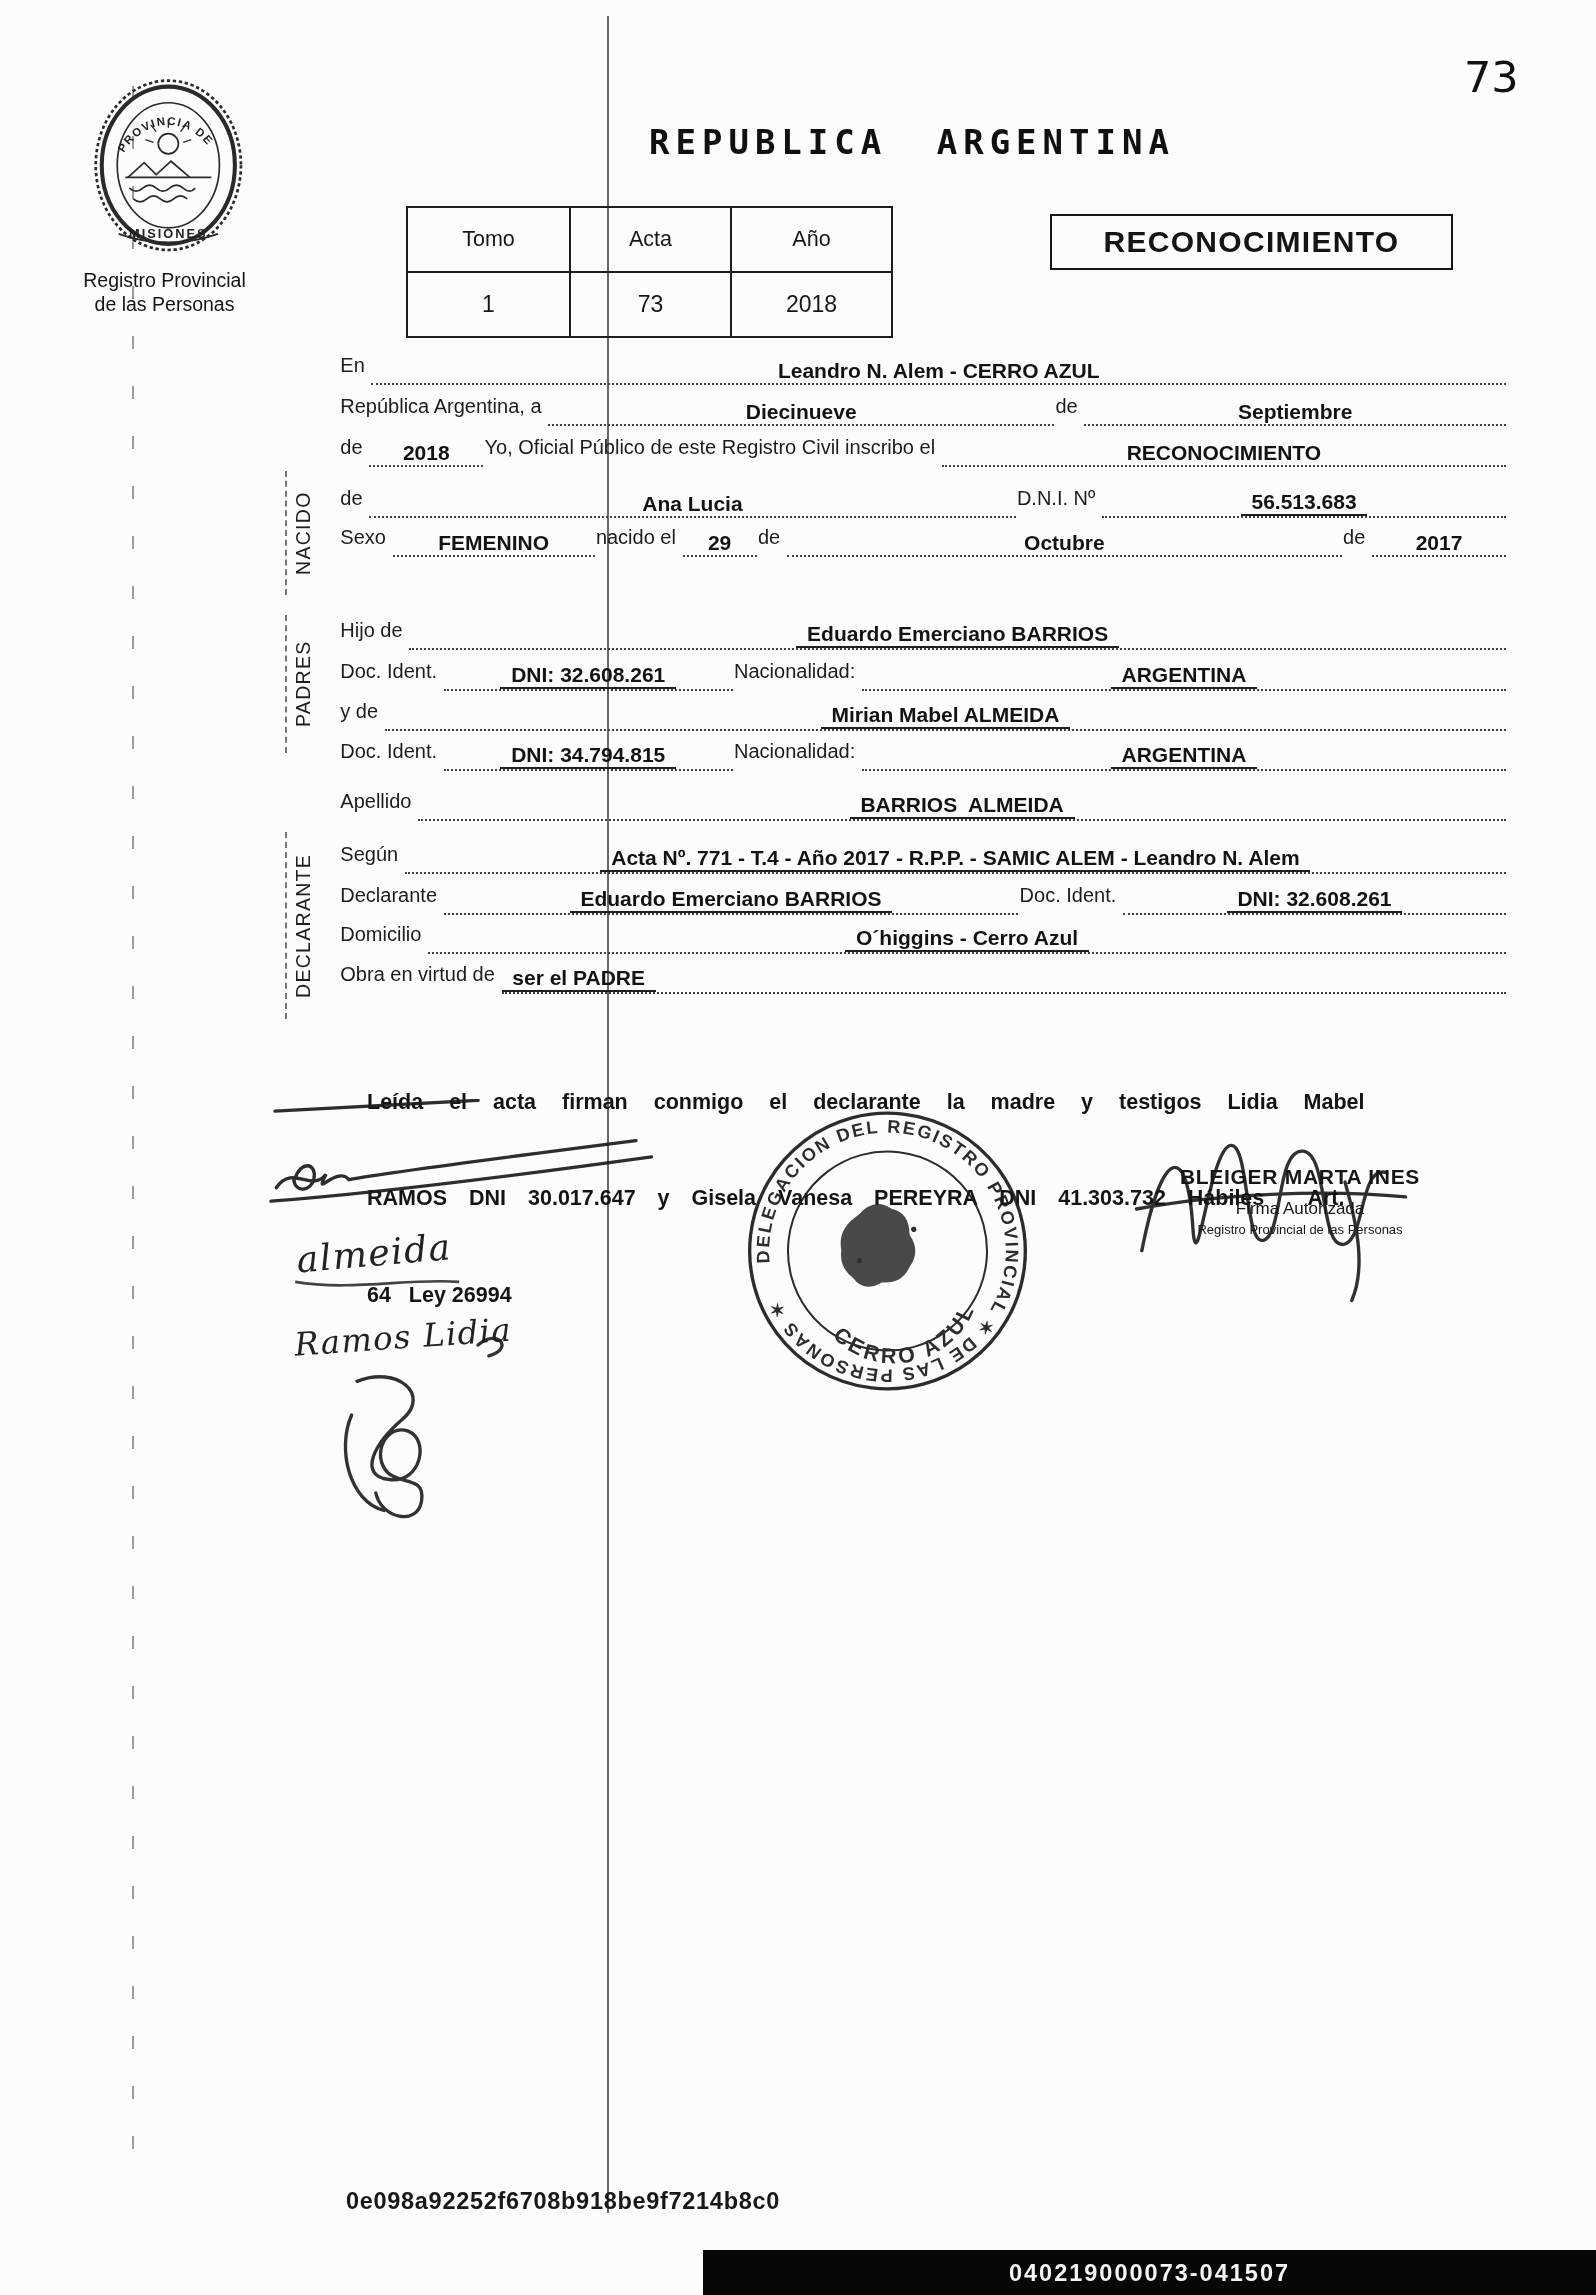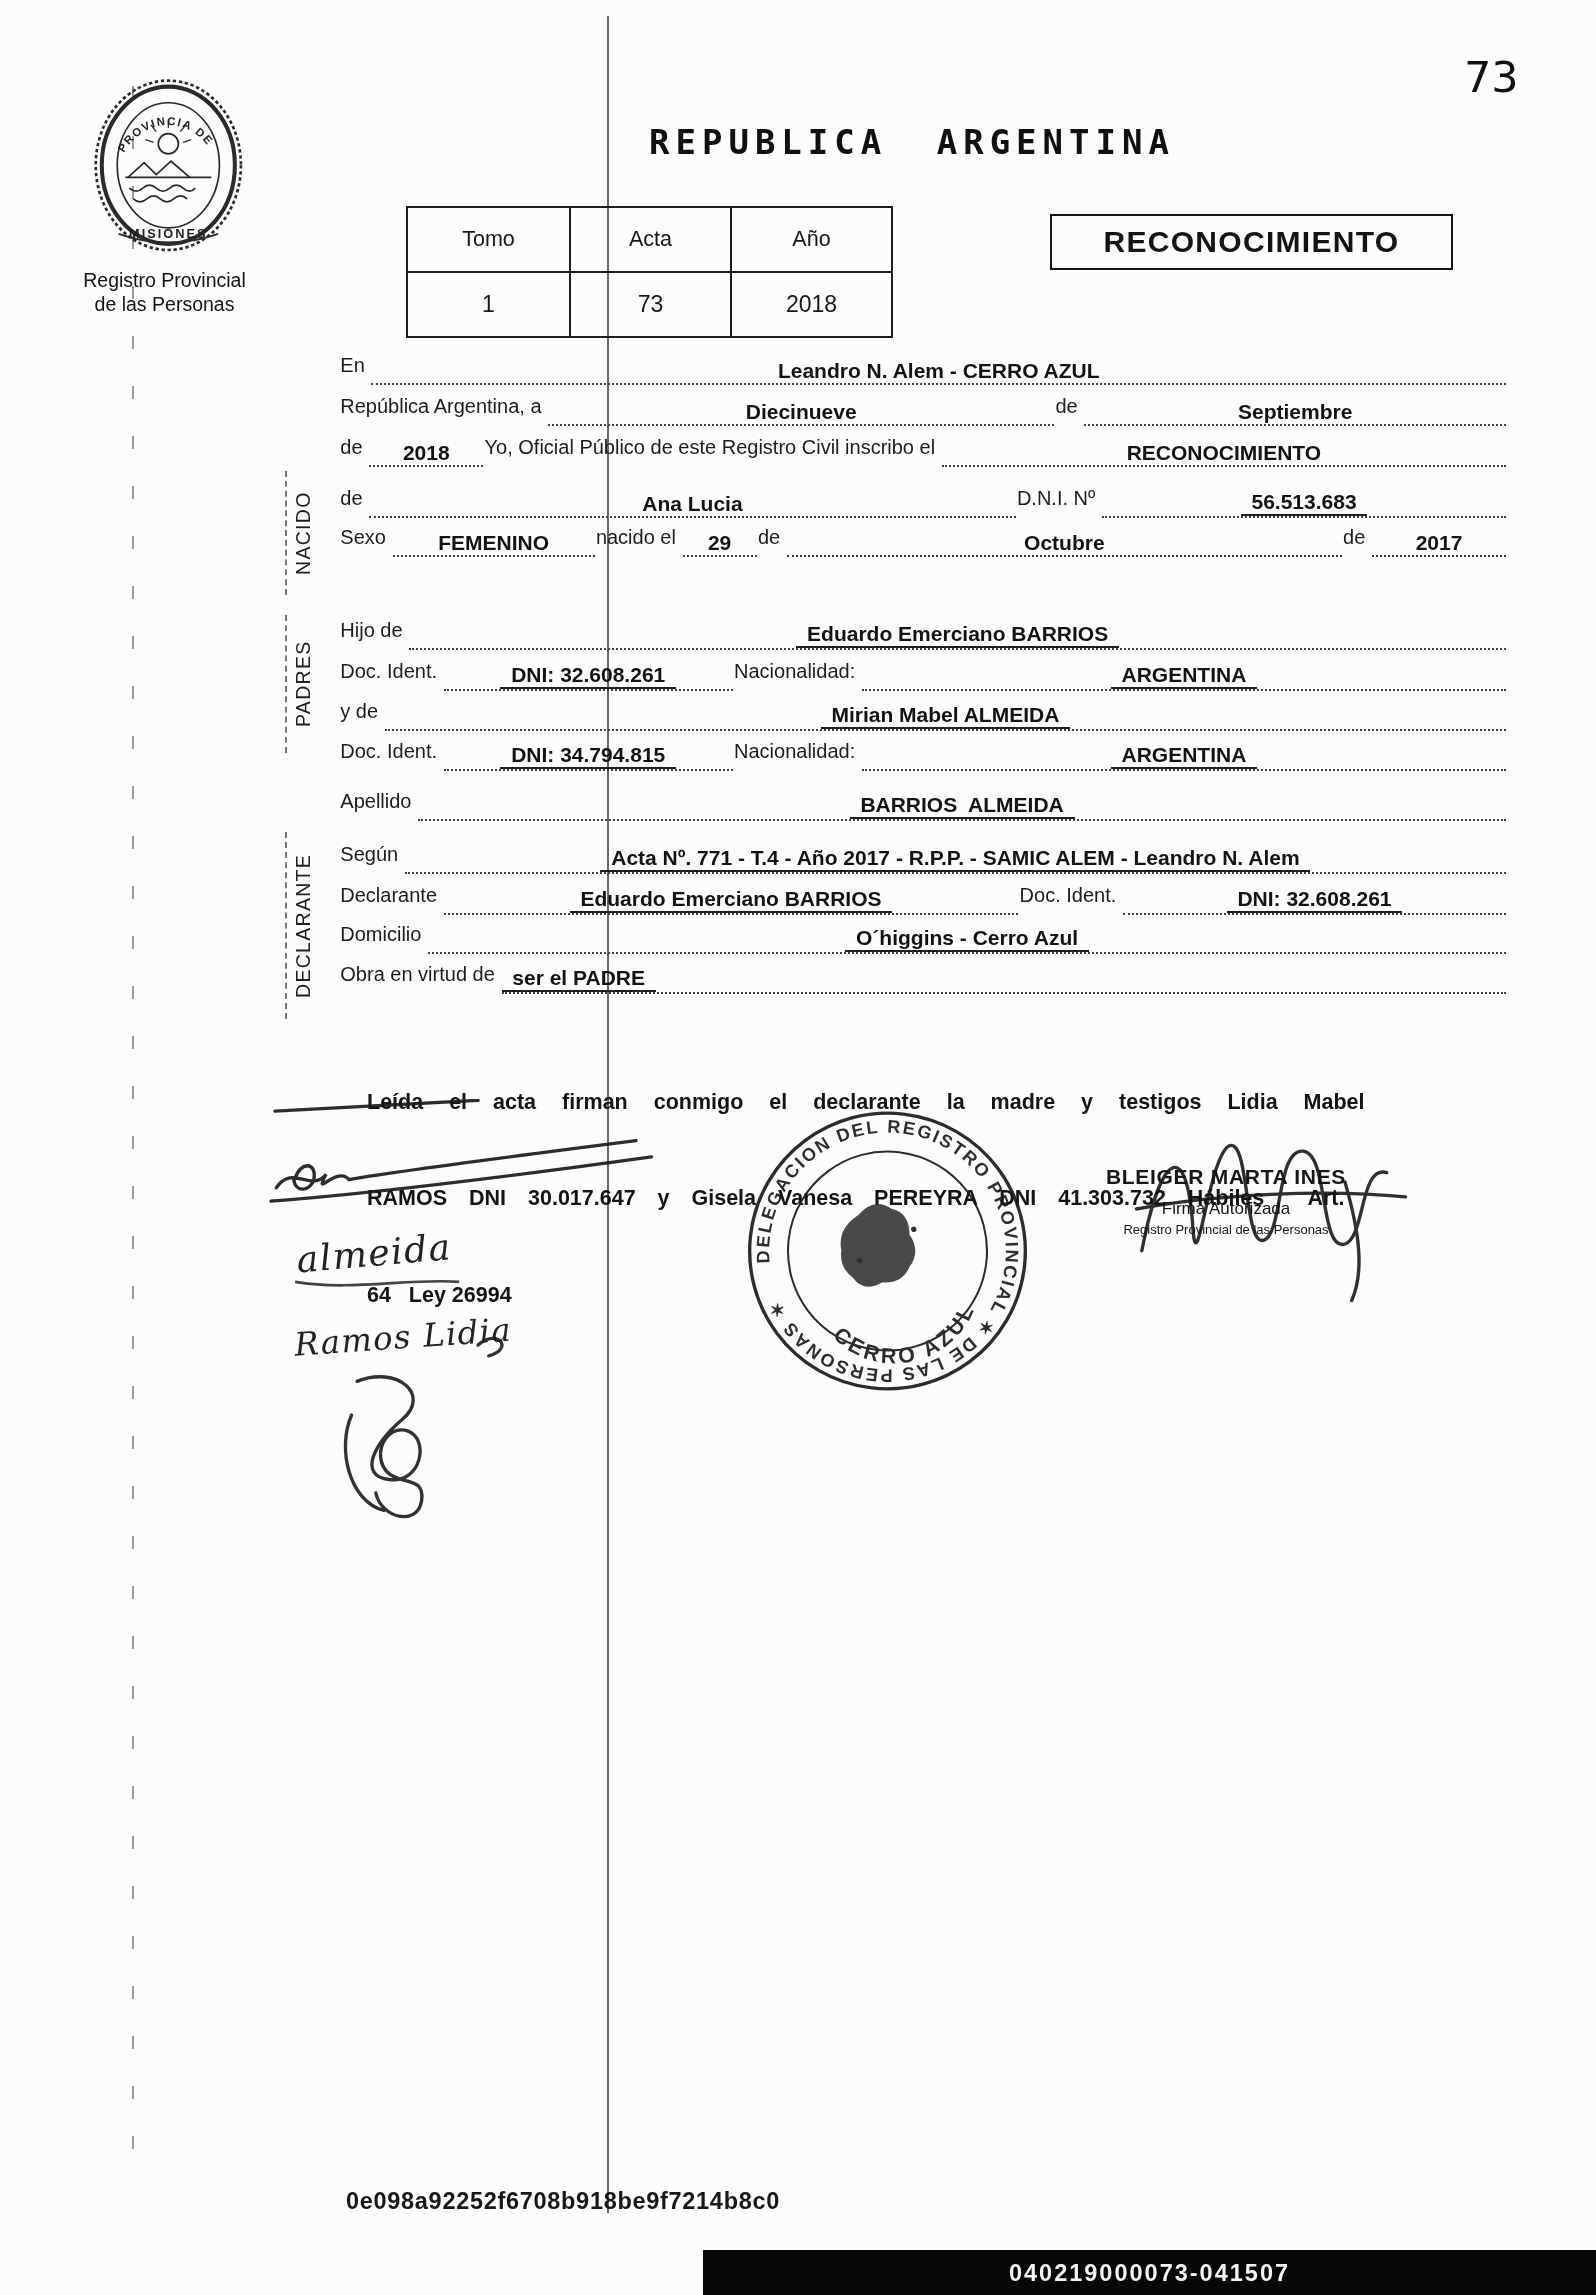--- a/index.html
+++ b/index.html
@@ -70,21 +70,21 @@
   .r12{top:843px}.r13{top:884px}.r14{top:923px}.r15{top:963px}
 
   
   .closing{position:absolute;left:367px;top:1021px;width:1159px;font-weight:700;font-size:21.5px;line-height:1.5;color:#141414;white-space:pre;}
   .cl1{word-spacing:20px;}
   .cl2{word-spacing:16px;}
 
   
   .sig-left{position:absolute;left:256px;top:1099px;width:518px;height:437px;z-index:4;}
   .stamp-svg{position:absolute;left:726px;top:1093px;width:323px;height:316px;z-index:3;opacity:.92;}
-  .official{position:absolute;left:1058px;top:1165px;width:336px;text-align:center;z-index:2;color:#161616;}
+  .official{position:absolute;left:1132px;top:1165px;width:336px;text-align:center;z-index:2;color:#161616;}
   .official .name{font-size:21px;font-weight:700;letter-spacing:0.7px;}
   .official .line2{font-size:17px;margin-top:10px;}
   .official .line3{font-size:13px;margin-top:2.7px;}
   .sig-right{position:absolute;left:1123px;top:1108px;width:296px;height:202px;z-index:4;}
 
   
   .hash{position:absolute;left:346px;top:2188px;font-size:23.5px;font-weight:700;letter-spacing:0.7px;color:#181818;}
   .bottom-bar{
     position:absolute;left:703px;top:2250px;right:0;height:46px;background:#070707;
     display:flex;align-items:center;justify-content:center;

